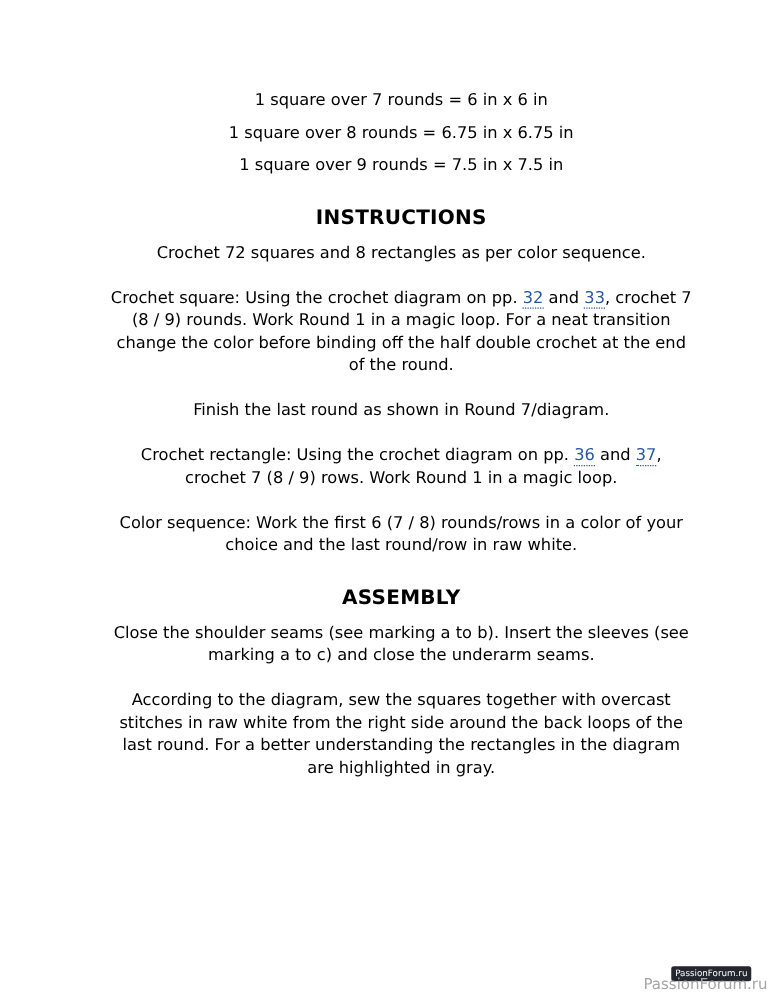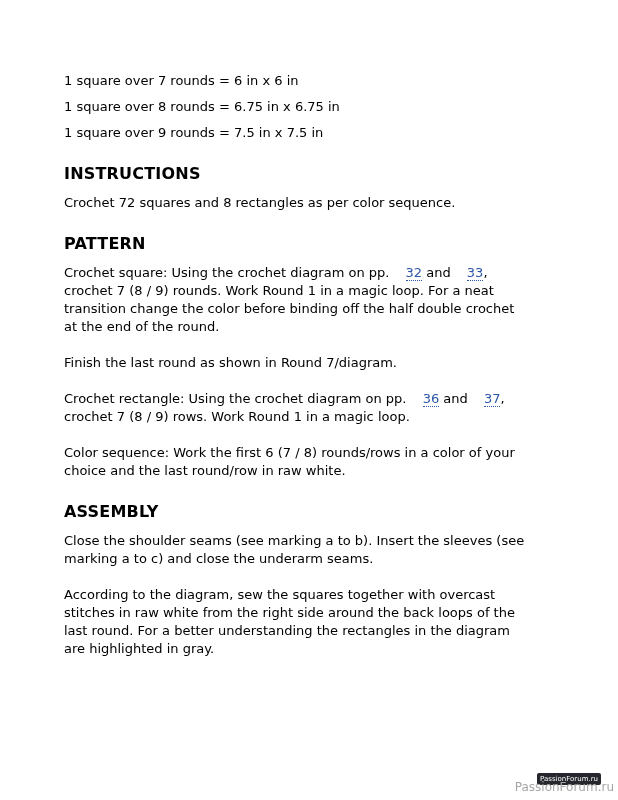--- a/index.html
+++ b/index.html
@@ -11,23 +11,24 @@
     position: relative;
     width: 618px;
     height: 800px;
     background: #ffffff;
     overflow: hidden;
     color: #000000;
     font-family: "DejaVu Sans", "Liberation Sans", sans-serif;
   }
   .content {
     position: absolute;
-    left: 64px;
+    left: 88px;
     top: 72px;
     width: 466px;
+    text-align: center;
   }
   .gauge-line {
     margin: 0 0 8px 0;
     font-size: 13px;
     line-height: 18px;
   }
   .section-heading {
     margin: 22px 0 10px 0;
     font-size: 16px;
     line-height: 20px;
@@ -41,21 +42,20 @@
     line-height: 18px;
   }
   .body-para strong {
     font-weight: normal;
   }
   .page-link {
     color: #2b57a7;
     text-decoration: none;
     border-bottom: 1px dotted #2b57a7;
     cursor: pointer;
-    margin-left: 12px;
   }
   .watermark {
     position: absolute;
     right: 4px;
     bottom: 6px;
     width: 130px;
     height: 22px;
   }
   .wm-badge {
     position: absolute;
@@ -85,21 +85,20 @@
 <div class="page">
   <div class="content">
 
     <p class="gauge-line">1 square over 7 rounds = 6 in x 6 in</p>
     <p class="gauge-line">1 square over 8 rounds = 6.75 in x 6.75 in</p>
     <p class="gauge-line">1 square over 9 rounds = 7.5 in x 7.5 in</p>
 
     <h2 class="section-heading">INSTRUCTIONS</h2>
     <p class="body-para">Crochet 72 squares and 8 rectangles as per color sequence.</p>
 
-    <h2 class="section-heading">PATTERN</h2>
 
     <p class="body-para"><strong>Crochet square:</strong><span> Using the crochet diagram on pp. </span><a href="#" class="page-link">32</a><span> and </span><a href="#" class="page-link">33</a><span>, crochet 7 (8 / 9) rounds. Work Round 1 in a magic loop. For a neat transition change the color before binding off the half double crochet at the end of the round.</span></p>
 
     <p class="body-para">Finish the last round as shown in Round 7/diagram.</p>
 
     <p class="body-para"><strong>Crochet rectangle:</strong><span> Using the crochet diagram on pp. </span><a href="#" class="page-link">36</a><span> and </span><a href="#" class="page-link">37</a><span>, crochet 7 (8 / 9) rows. Work Round 1 in a magic loop.</span></p>
 
     <p class="body-para"><strong>Color sequence:</strong><span> Work the first 6 (7 / 8) rounds/rows in a color of your choice and the last round/row in raw white.</span></p>
 
     <h2 class="section-heading">ASSEMBLY</h2>

